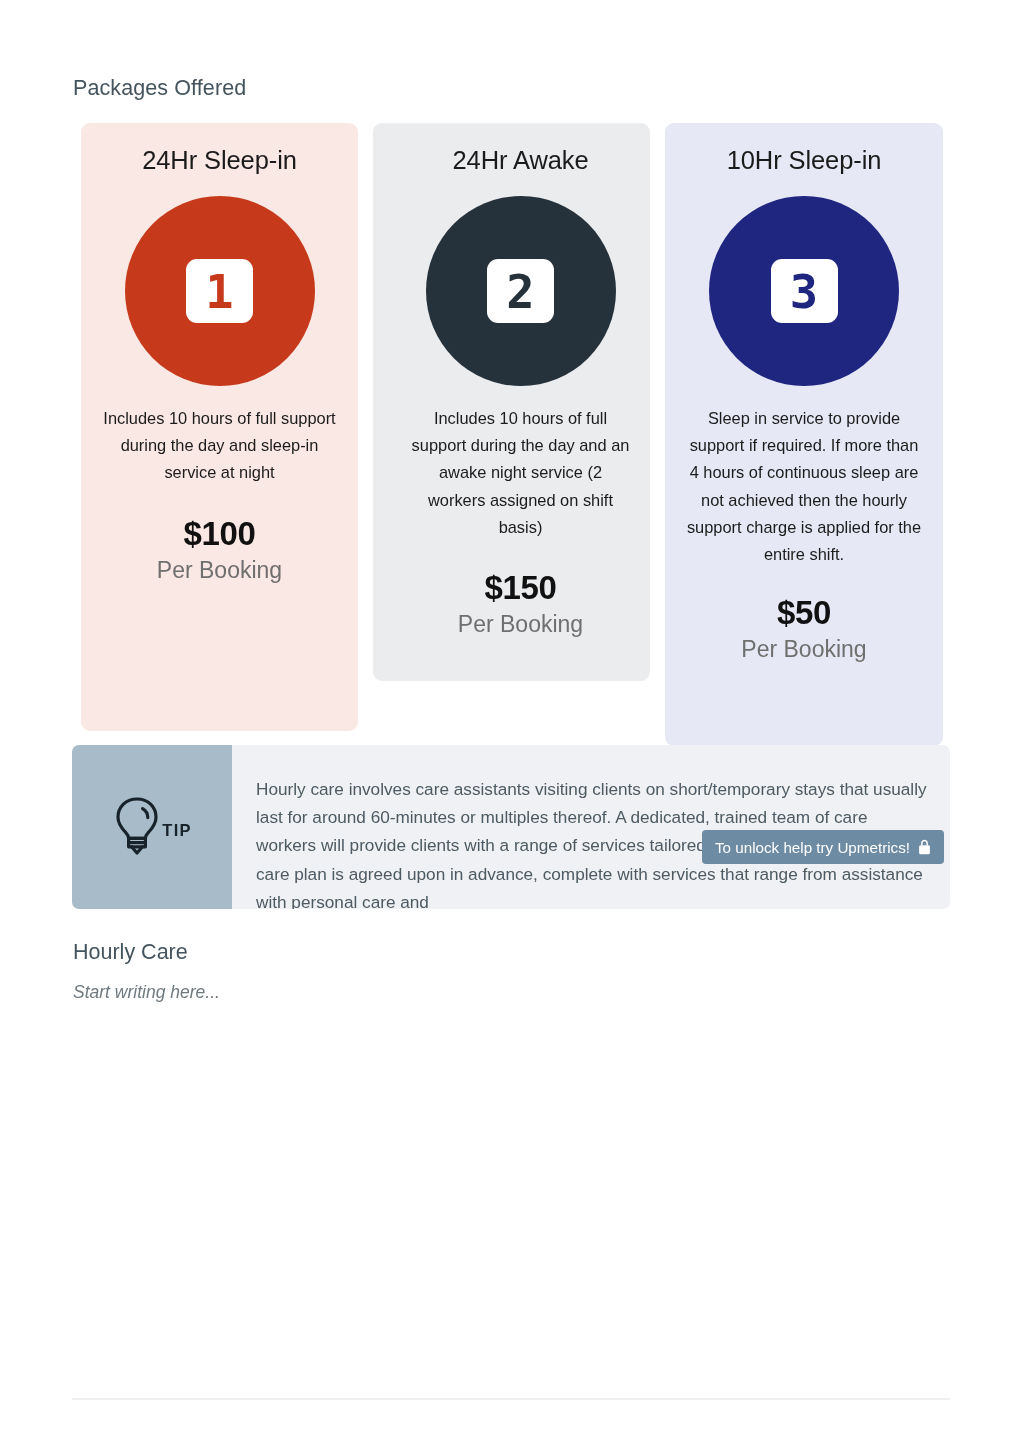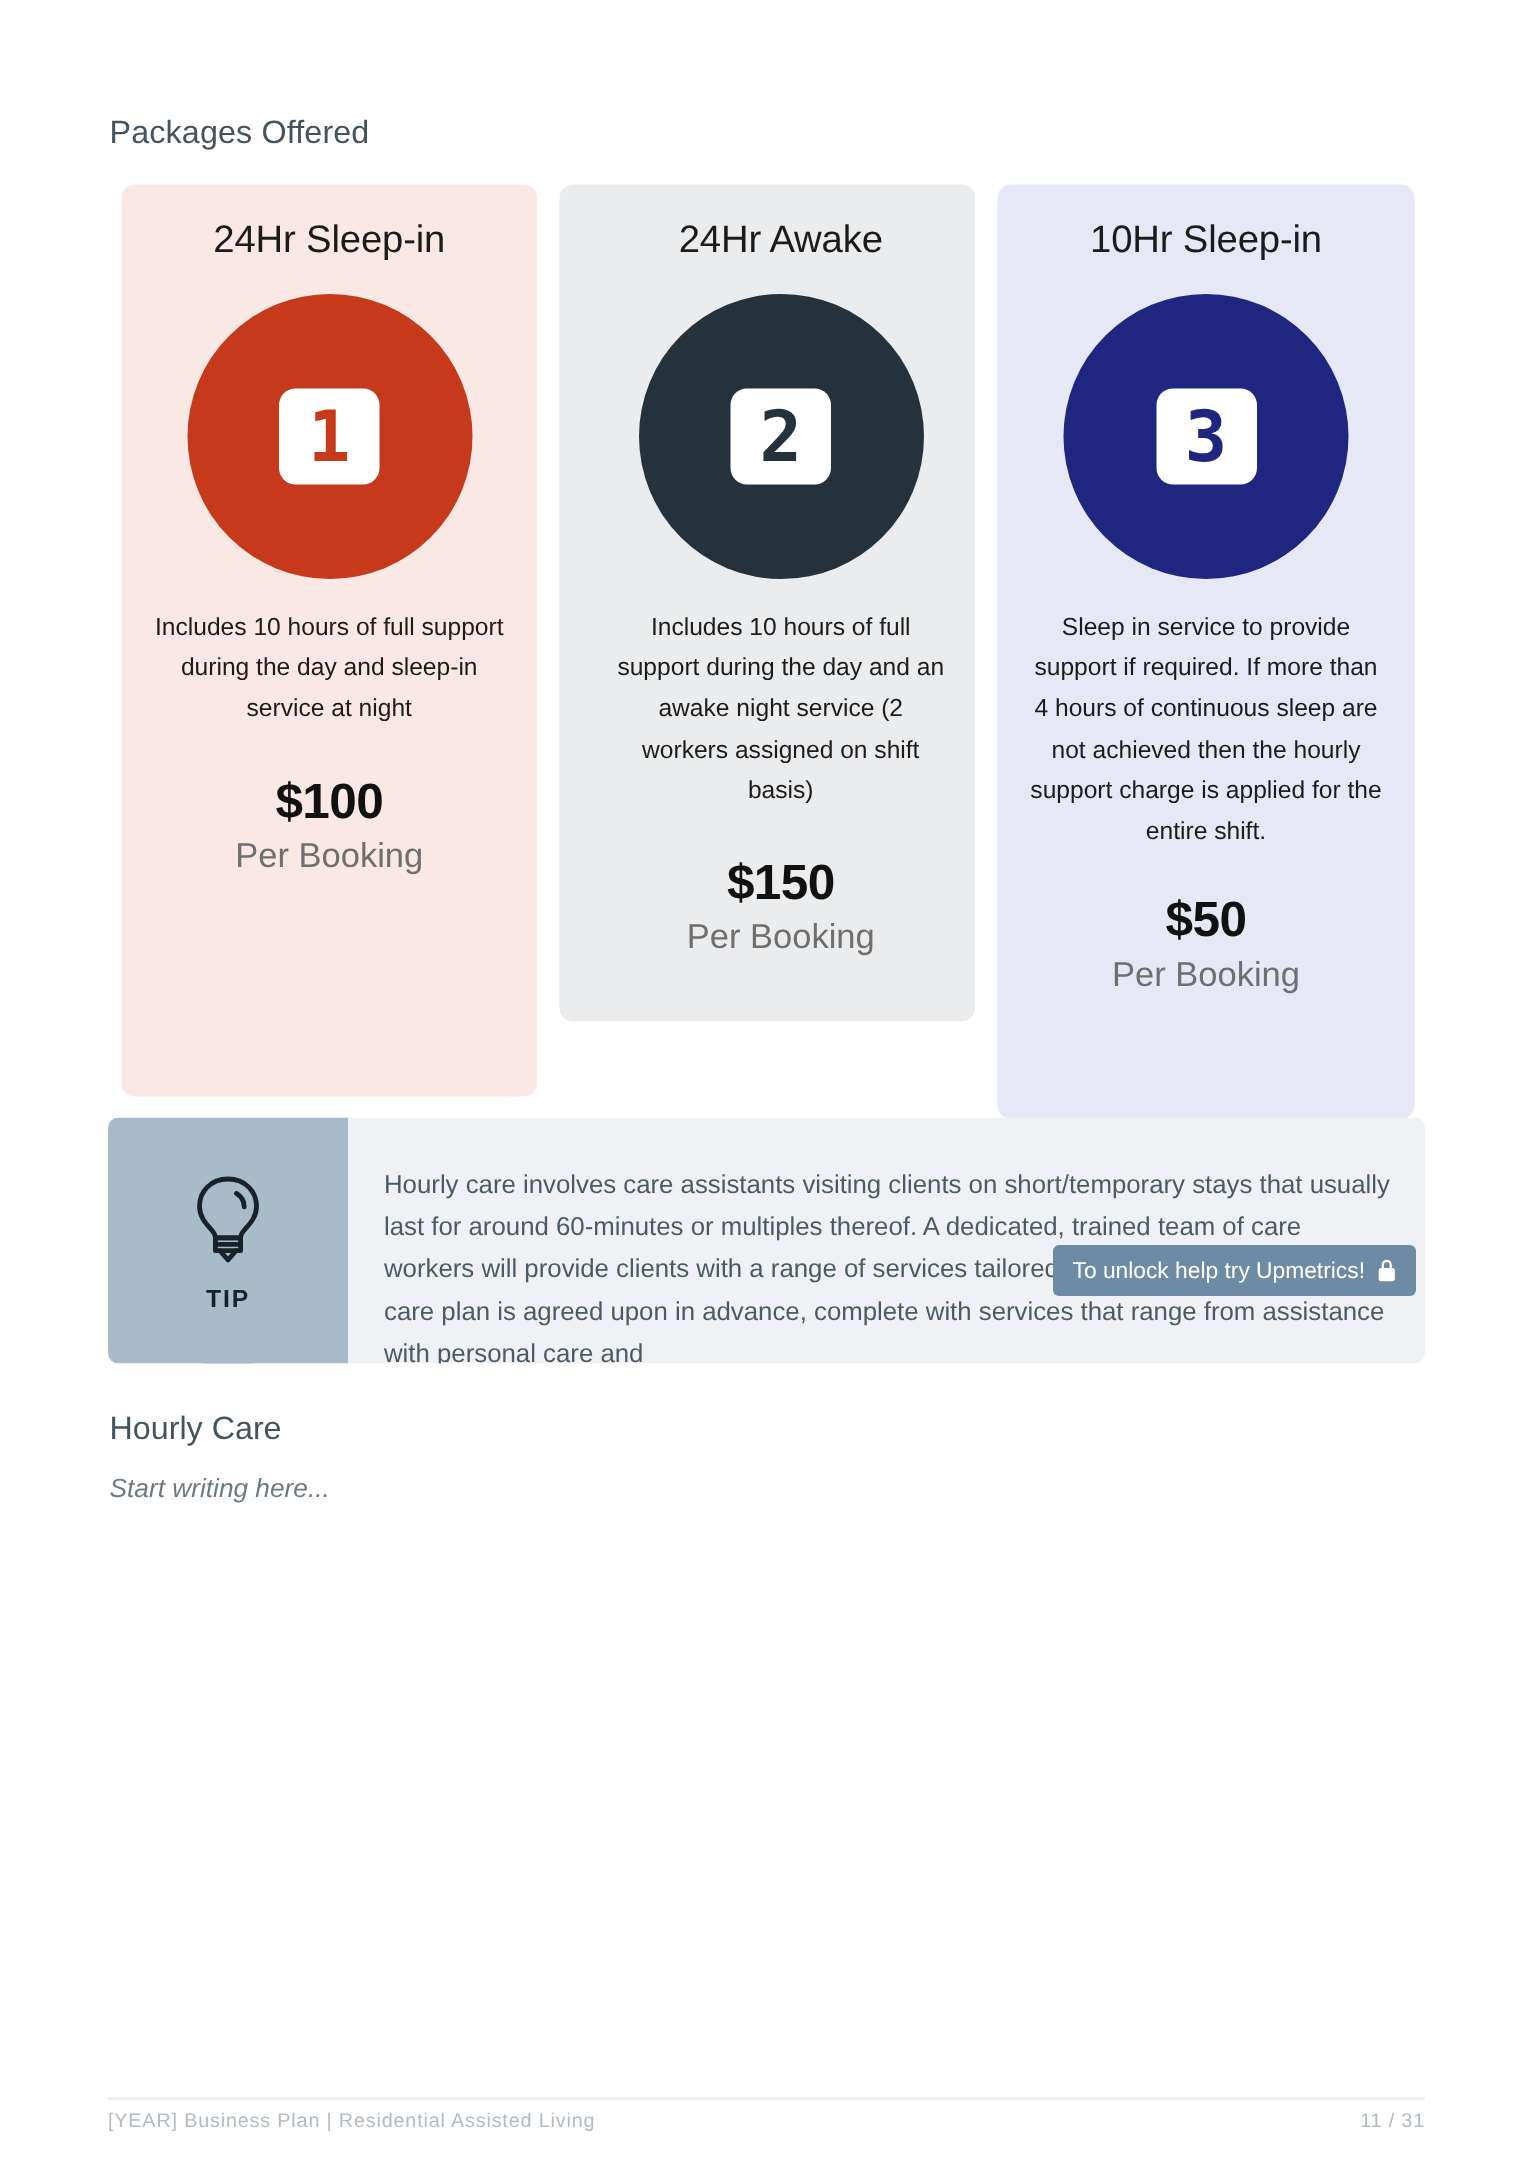--- a/index.html
+++ b/index.html
@@ -110,21 +110,20 @@
     height: 164px;
     overflow: hidden;
   }
   .tip-tab {
     position: absolute;
     left: 0; top: 0;
     width: 160px; height: 164px;
     background: #a7bcc8;
     border-radius: 7px 0 0 7px;
     display: flex;
-    flex-direction: column;
     align-items: center;
     justify-content: center;
   }
   .tip-tab .bulb { margin-top: 4px; }
   .tip-label {
     margin-top: 7px;
     font-weight: bold;
     font-size: 16.5px;
     letter-spacing: 1.2px;
     color: #18222a;
@@ -282,18 +281,14 @@
         <path d="M3.1 6.3 V4.3 C3.1 2.3 4.6 0.8 6.5 0.8 C8.4 0.8 9.9 2.3 9.9 4.3 V6.3 H8.4 V4.3 C8.4 3.1 7.6 2.3 6.5 2.3 C5.4 2.3 4.6 3.1 4.6 4.3 V6.3 Z"></path>
         <rect x="1.1" y="6.3" width="10.8" height="8.9" rx="1.5"></rect>
       </svg>
     </span>
   </div>
 
   <div class="sub-title">Hourly Care</div>
   <div class="placeholder">Start writing here...</div>
 
   <div class="footer-rule"></div>
-  <div class="footer">
-    <span>[YEAR] Business Plan | Residential Assisted Living</span>
-    <span>11 / 31</span>
-  </div>
 
 </div>
 
 </body></html>

